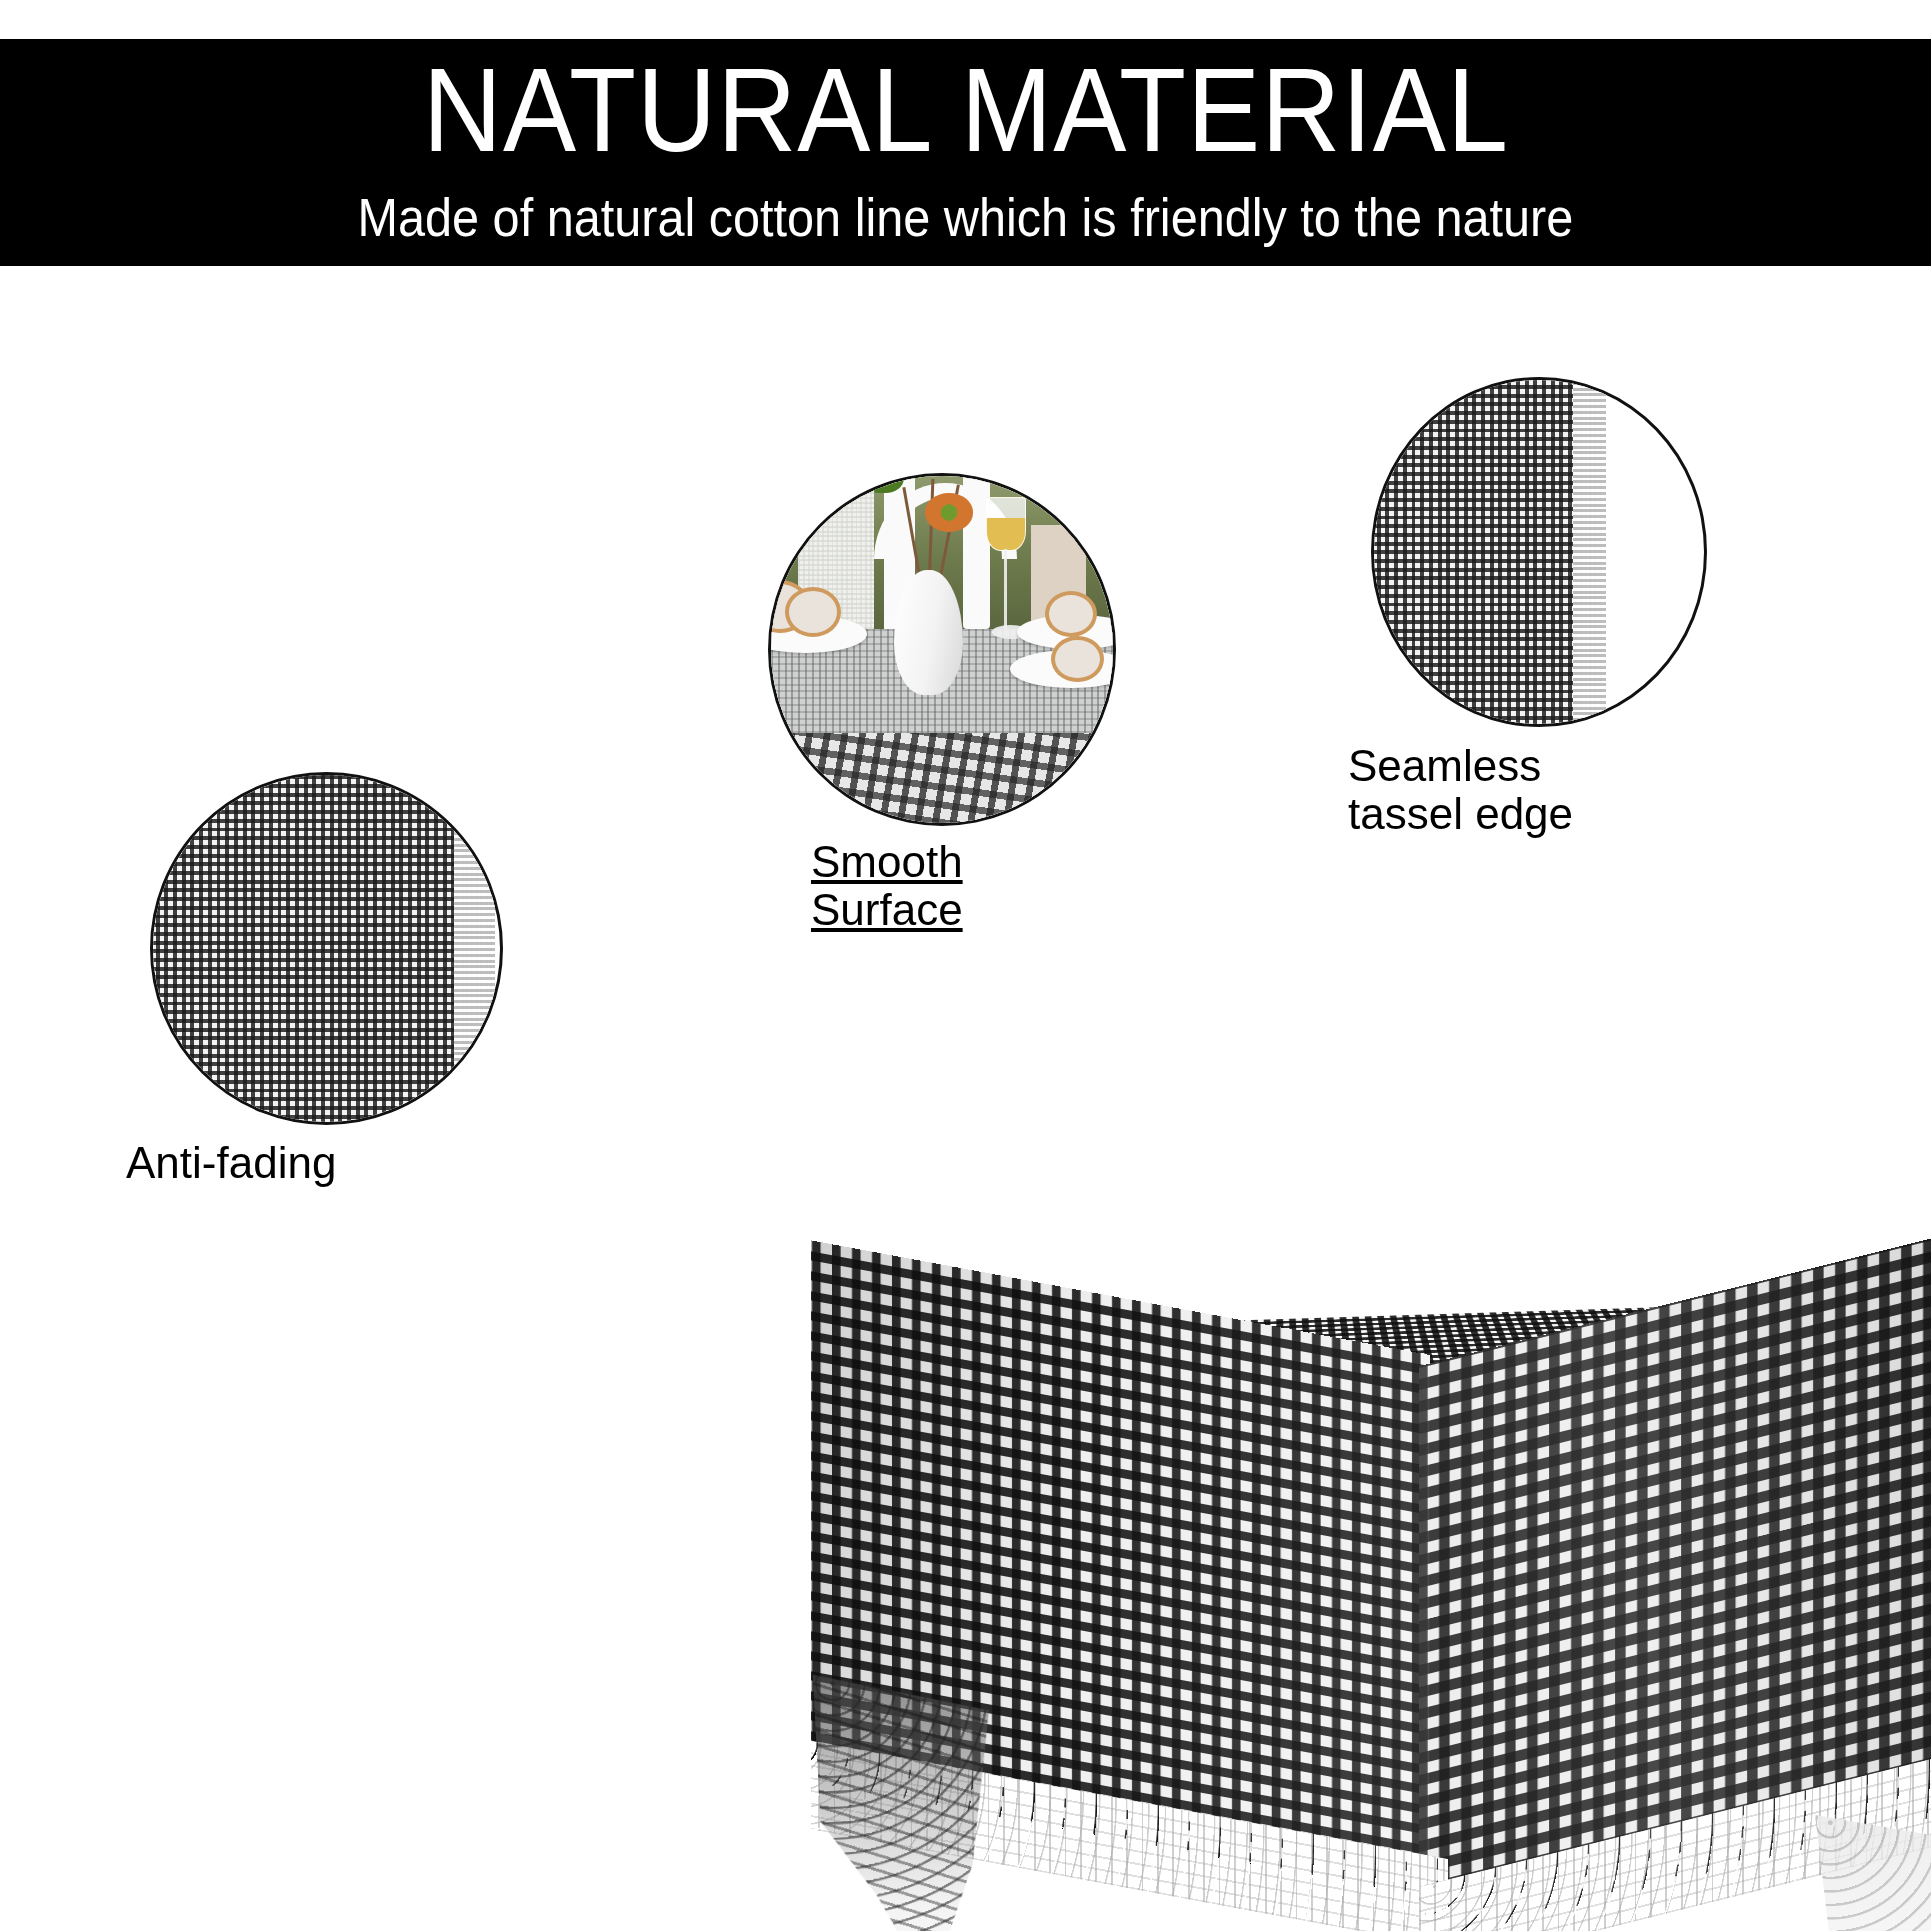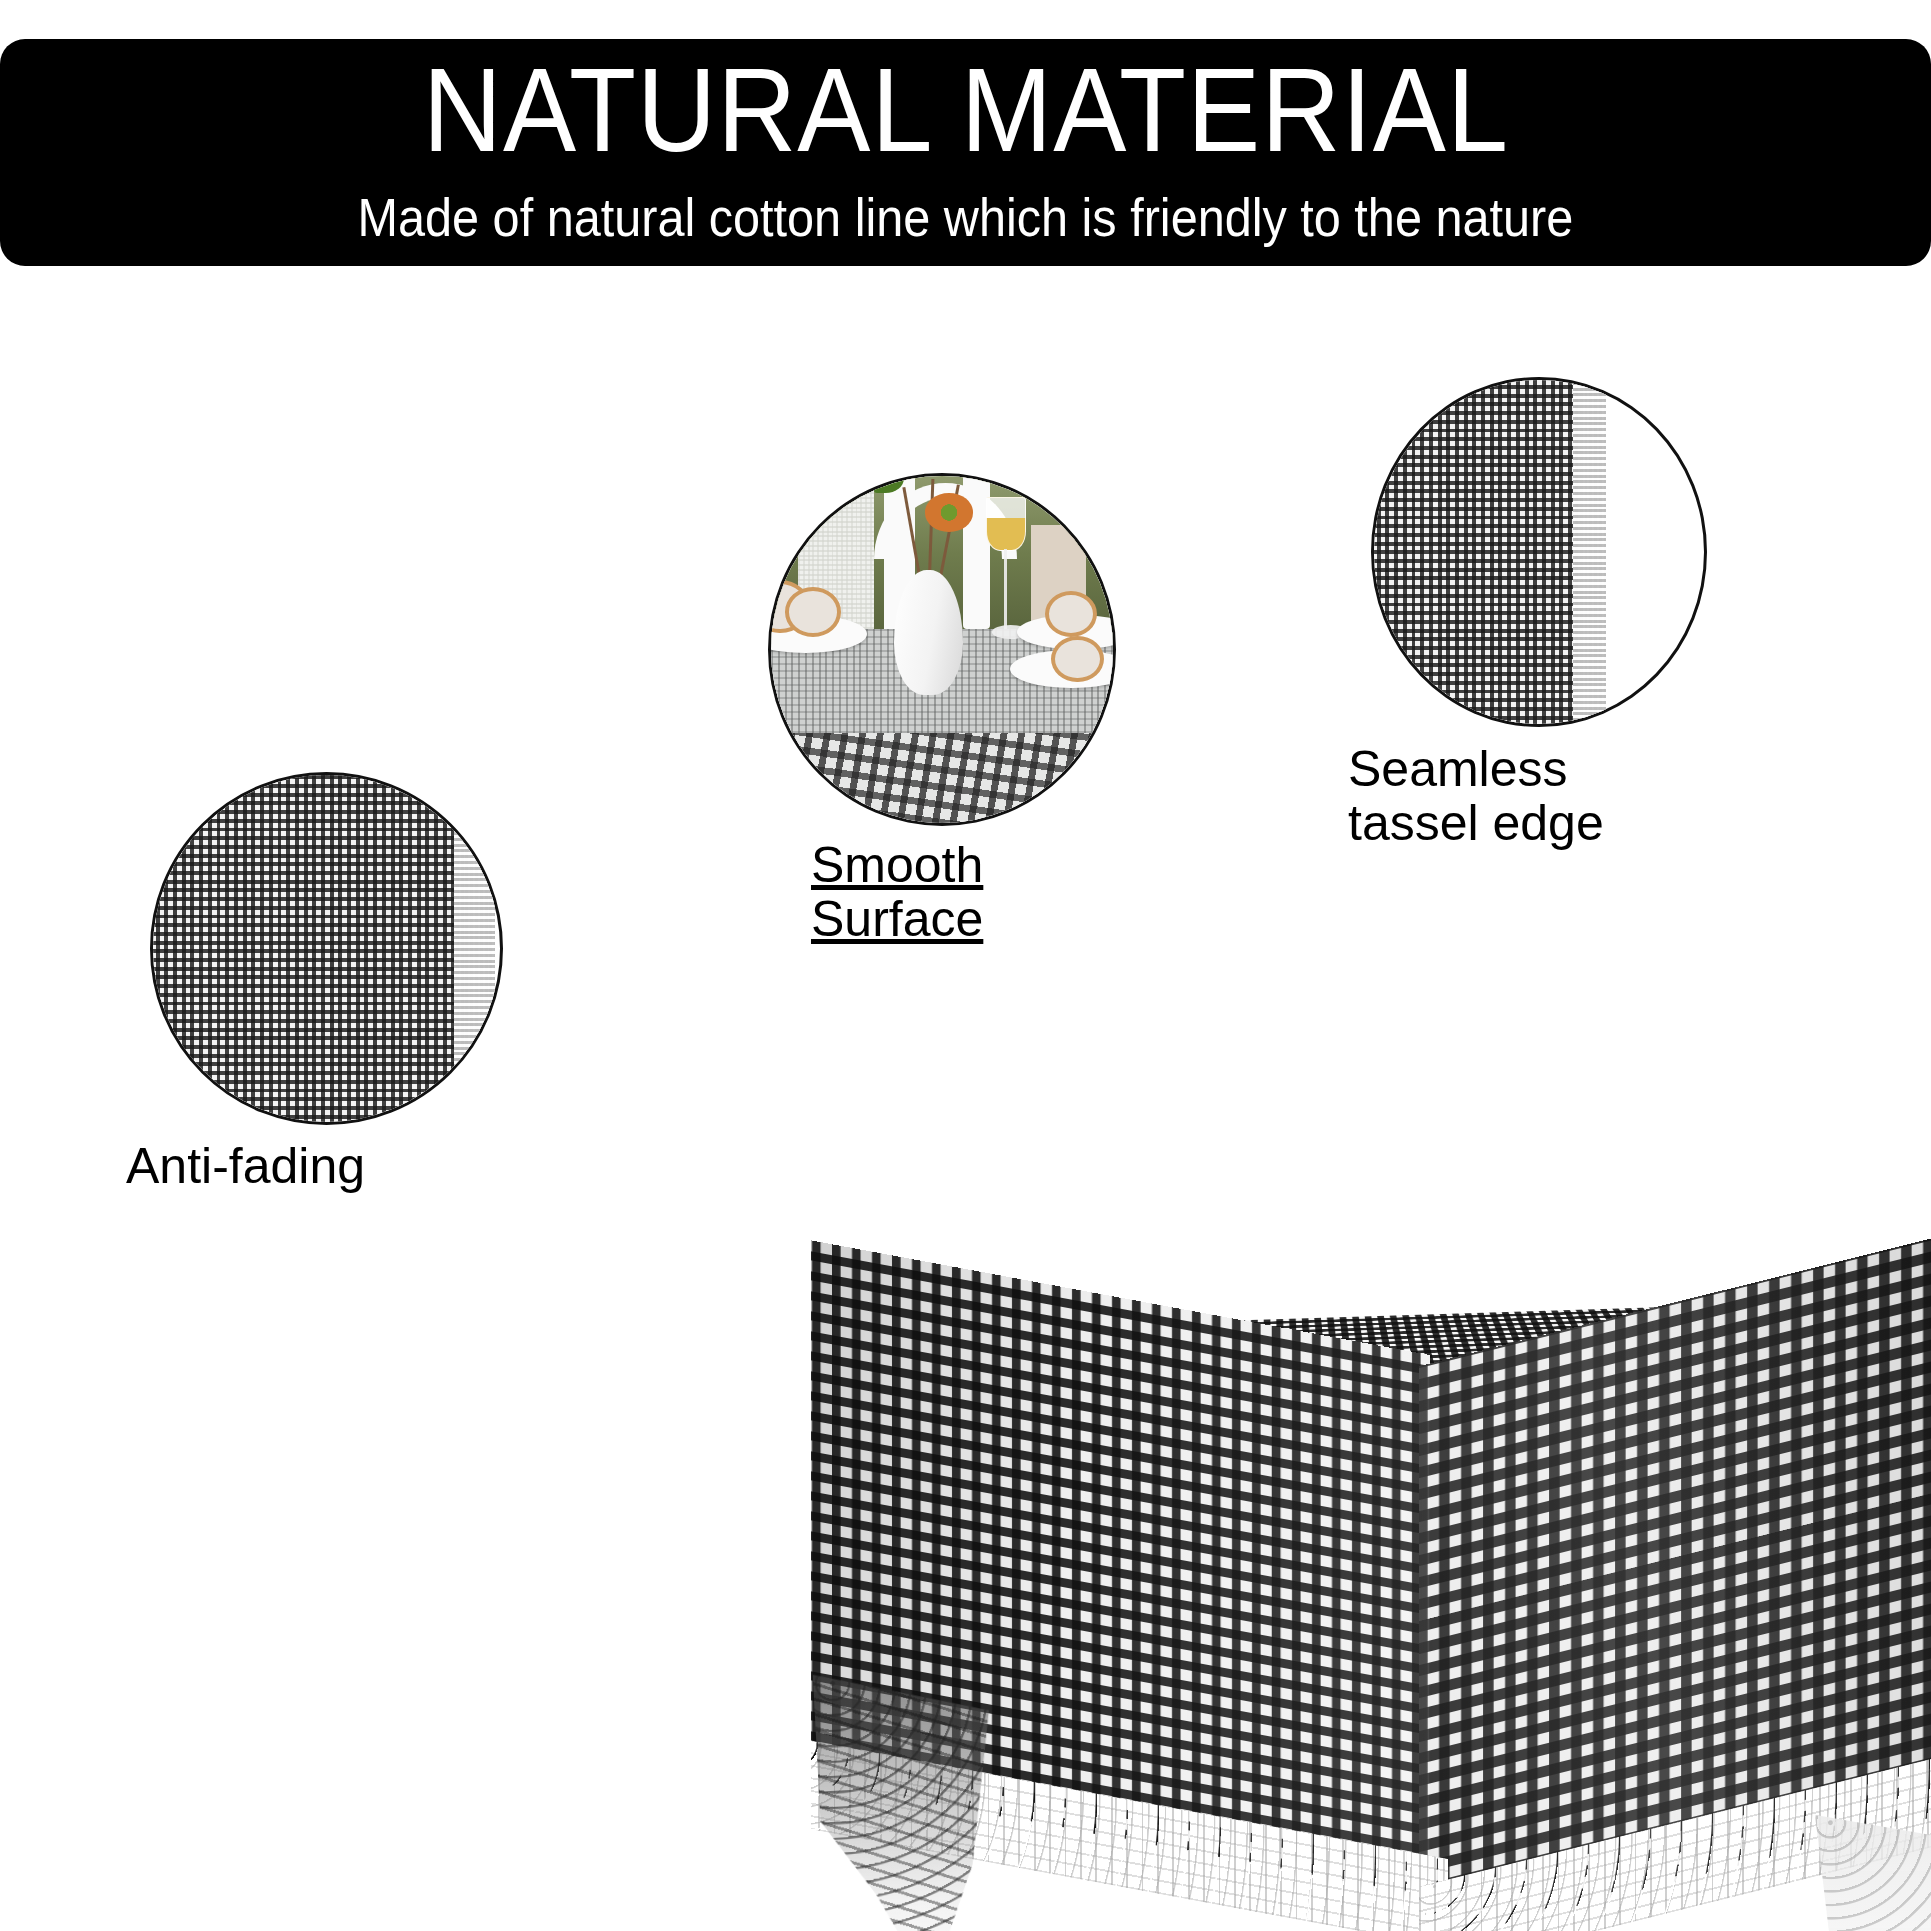--- a/index.html
+++ b/index.html
@@ -8,21 +8,21 @@
     background:#ffffff;
     font-family:"Liberation Sans",sans-serif;
     overflow:hidden;position:relative;
   }
 
   
   #banner{
     position:absolute;left:0;top:39px;width:1931px;height:227px;
     background:#000000;
     display:flex;flex-direction:column;
-    align-items:center;justify-content:flex-start;border-radius:25px;
+    align-items:center;justify-content:flex-start;
   }
   #headline{
     color:#ffffff;
     font-size:118px;line-height:1.0;
     font-weight:400;
     letter-spacing:1px;
     transform:scaleX(0.93);
     margin-top:11.6px;
     white-space:nowrap;
     font-family:"Liberation Sans",sans-serif;
@@ -69,21 +69,21 @@
     border-radius:50%;
     border:3.9px solid #111111;
     overflow:hidden;
     box-sizing:border-box;
     background:#ffffff;
   }
   .circle-inner{position:absolute;left:0;top:0;right:0;bottom:0;overflow:hidden;}
   .callout-label{
     position:absolute;
     color:#000000;
-    font-size:50px;line-height:1.08;
+    font-size:44px;line-height:1.08;
     font-weight:400;
     white-space:pre-line;
     font-family:"Liberation Sans",sans-serif;
   }
 
   
   #c-antifade{left:150px;top:772px;}
   #c-antifade .circle{width:353px;height:353px;}
   #c-antifade .swatch{position:absolute;left:-5.8px;top:-5.8px;width:319px;height:367px;}
   #c-antifade .lace-band{left:301px;width:41px;}

